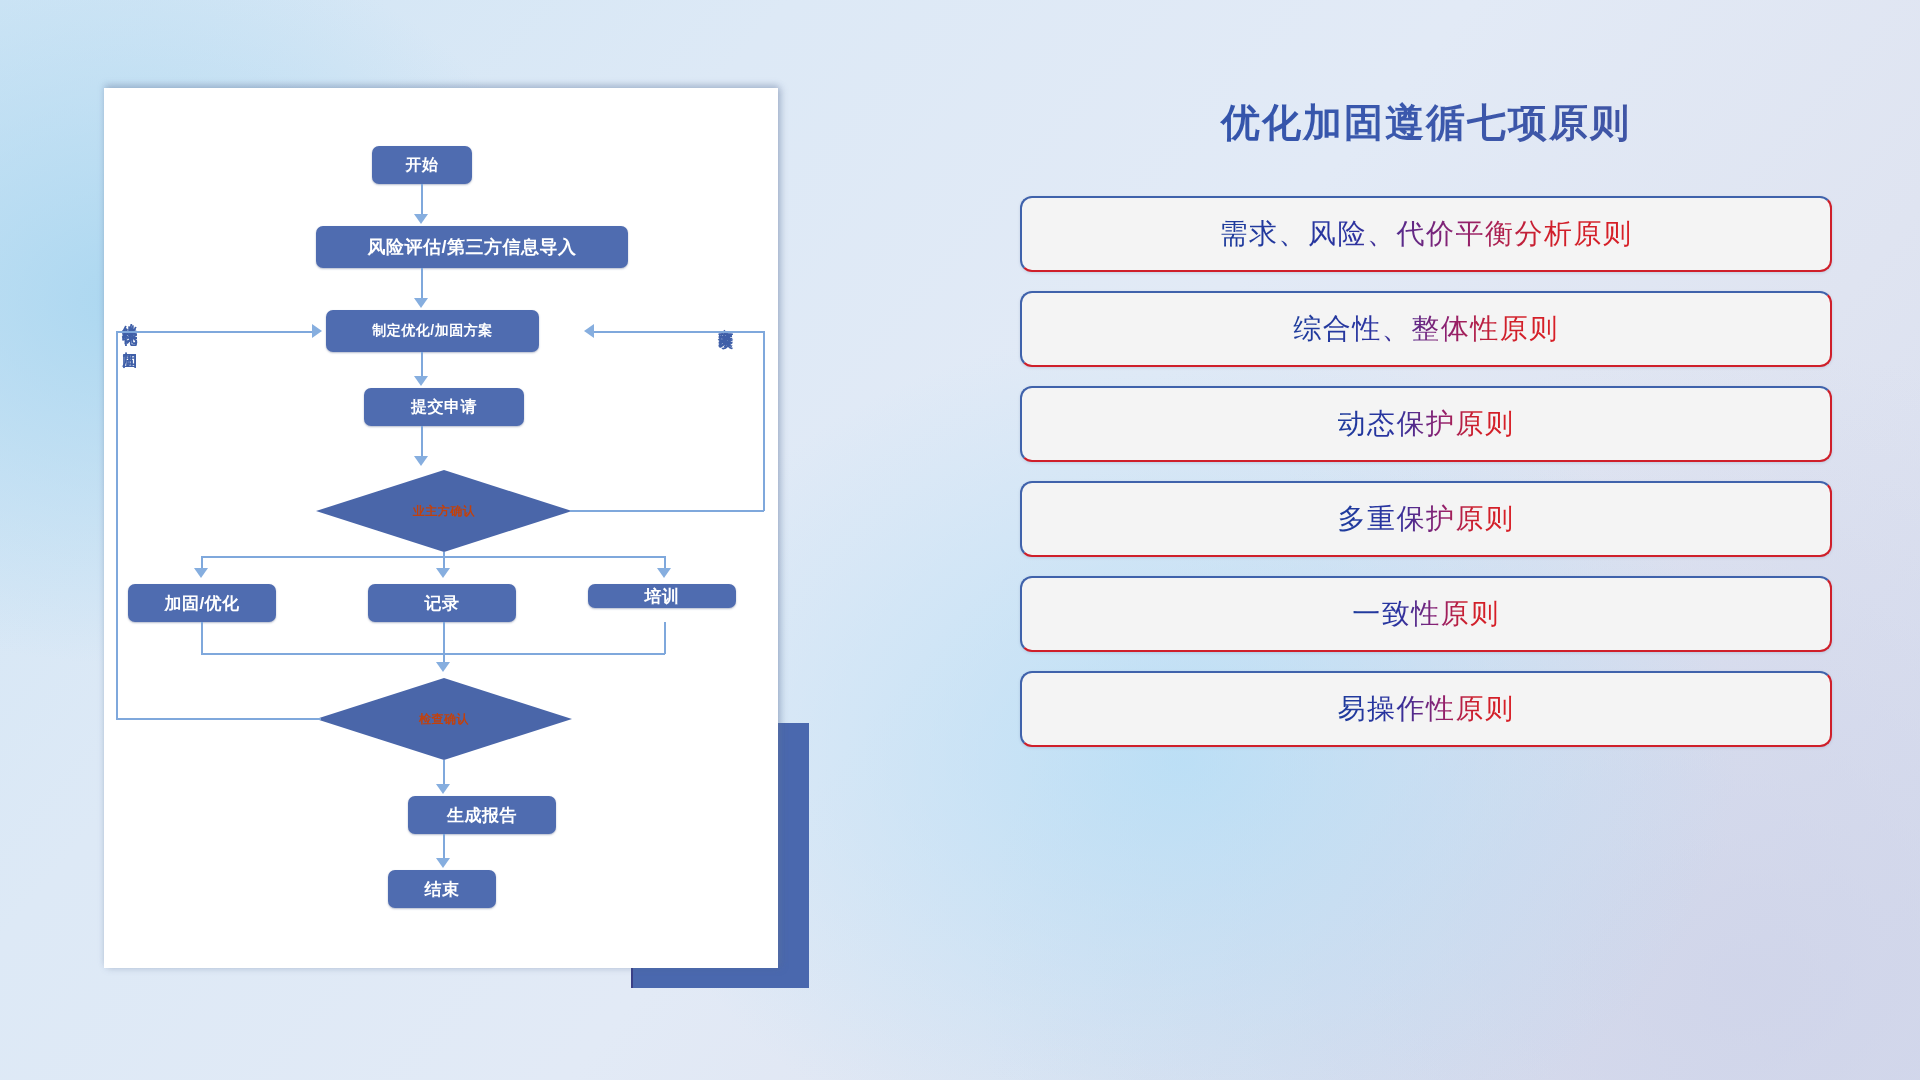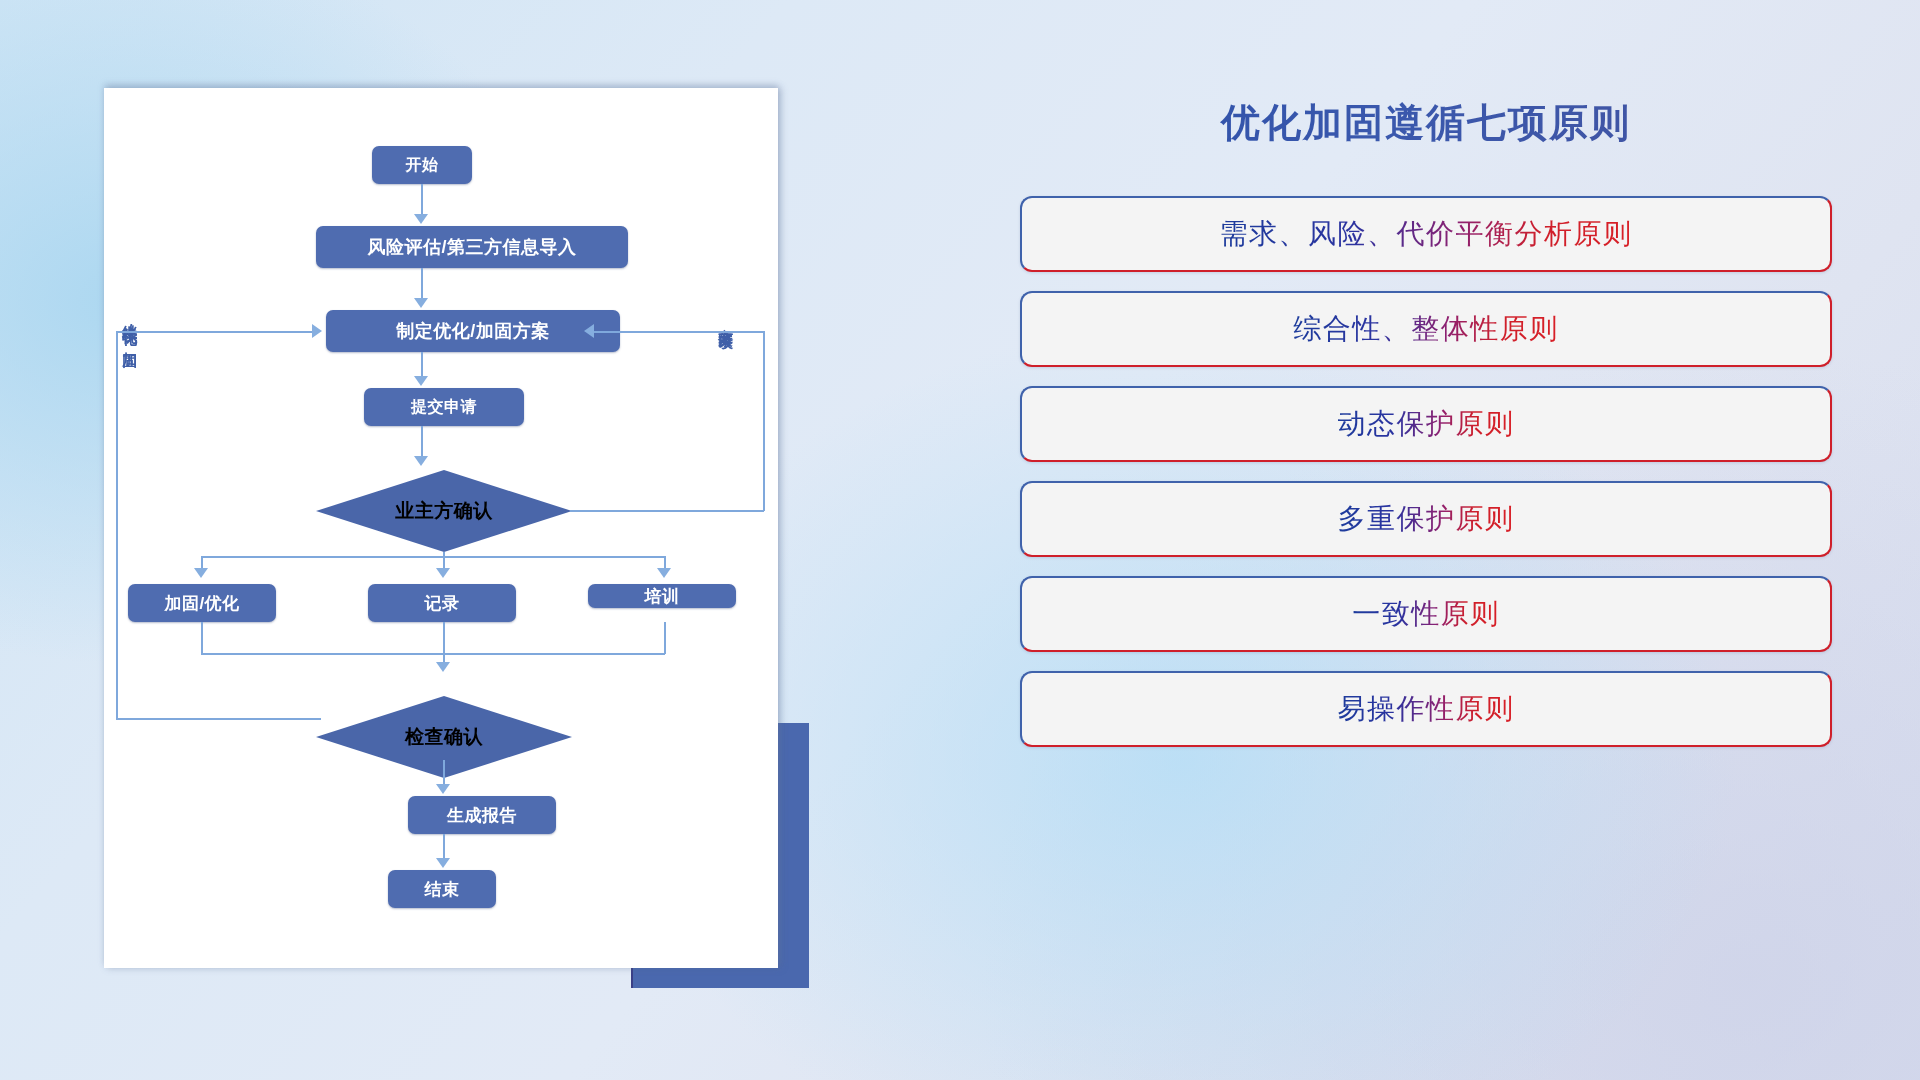--- a/index.html
+++ b/index.html
@@ -61,21 +61,21 @@
   .diamond {
     position: absolute; left: 0; top: 0;
     width: 100%; height: 100%;
     background: #4a66a9;
     clip-path: polygon(50% 0%, 100% 50%, 50% 100%, 0% 50%);
   }
   .diamond-label {
     position: absolute; left: 0; top: 0;
     width: 100%; height: 100%;
     display: flex; align-items: center; justify-content: center;
-    color: #000000; font-weight: bold; font-size: 19px; letter-spacing: .5px;
+    color: #c2410c; font-weight: bold; font-size: 12px; letter-spacing: .5px;
     white-space: nowrap;
   }
 
   
   .ln { position: absolute; background: #7fa8dc; }
   .lnv { width: 1.6px; }
   .lnh { height: 1.6px; }
   .arw {
     position: absolute;
     width: 0; height: 0;
@@ -167,36 +167,36 @@
     <div id="flow-card">
 
       <div class="vlabel" style="left:18px; top:225px;">继续优化/加固</div>
 
       <div class="vlabel" style="left:614px; top:228px;">方案修改</div>
 
       <div class="node" style="left:268px; top:58px; width:100px; height:38px; font-size:16px;">开始</div>
 
       <div class="node" style="left:196px; top:138px; width:312px; height:42px; font-size:18px;margin-left:16px;">风险评估/第三方信息导入</div>
 
-      <div class="node" style="left:222px; top:222px; width:294px; height:42px; font-size:18px;">制定优化/加固方案</div>
+      <div class="node" style="left:222px; top:222px; width:213px; height:42px; font-size:14px;">制定优化/加固方案</div>
 
       <div class="node" style="left:260px; top:300px; width:160px; height:38px; font-size:16px;">提交申请</div>
 
       <div class="diamond-wrap" style="left:212px; top:382px; width:256px; height:82px;">
         <div class="diamond"></div>
         <div class="diamond-label">业主方确认</div>
       </div>
 
       <div class="node" style="left:24px; top:496px; width:148px; height:38px; font-size:17px;">加固/优化</div>
 
       <div class="node" style="left:264px; top:496px; width:148px; height:38px; font-size:17px;">记录</div>
 
       <div class="node" style="left:484px; top:496px; width:148px; height:24px; font-size:17px;">培训</div>
 
-      <div class="diamond-wrap" style="left:212px; top:608px; width:256px; height:82px;">
+      <div class="diamond-wrap" style="left:212px; top:590px; width:256px; height:82px;">
         <div class="diamond"></div>
         <div class="diamond-label">检查确认</div>
       </div>
 
       <div class="node" style="left:264px; top:708px; width:148px; height:38px; font-size:17px;margin-left:40px;">生成报告</div>
 
       <div class="node" style="left:284px; top:782px; width:108px; height:38px; font-size:17px;">结束</div>
 
       <div class="ln lnv" style="left:317px; top:96px; height:32px;"></div>
       <div class="arw" style="left:310px; top:126px;"></div>

